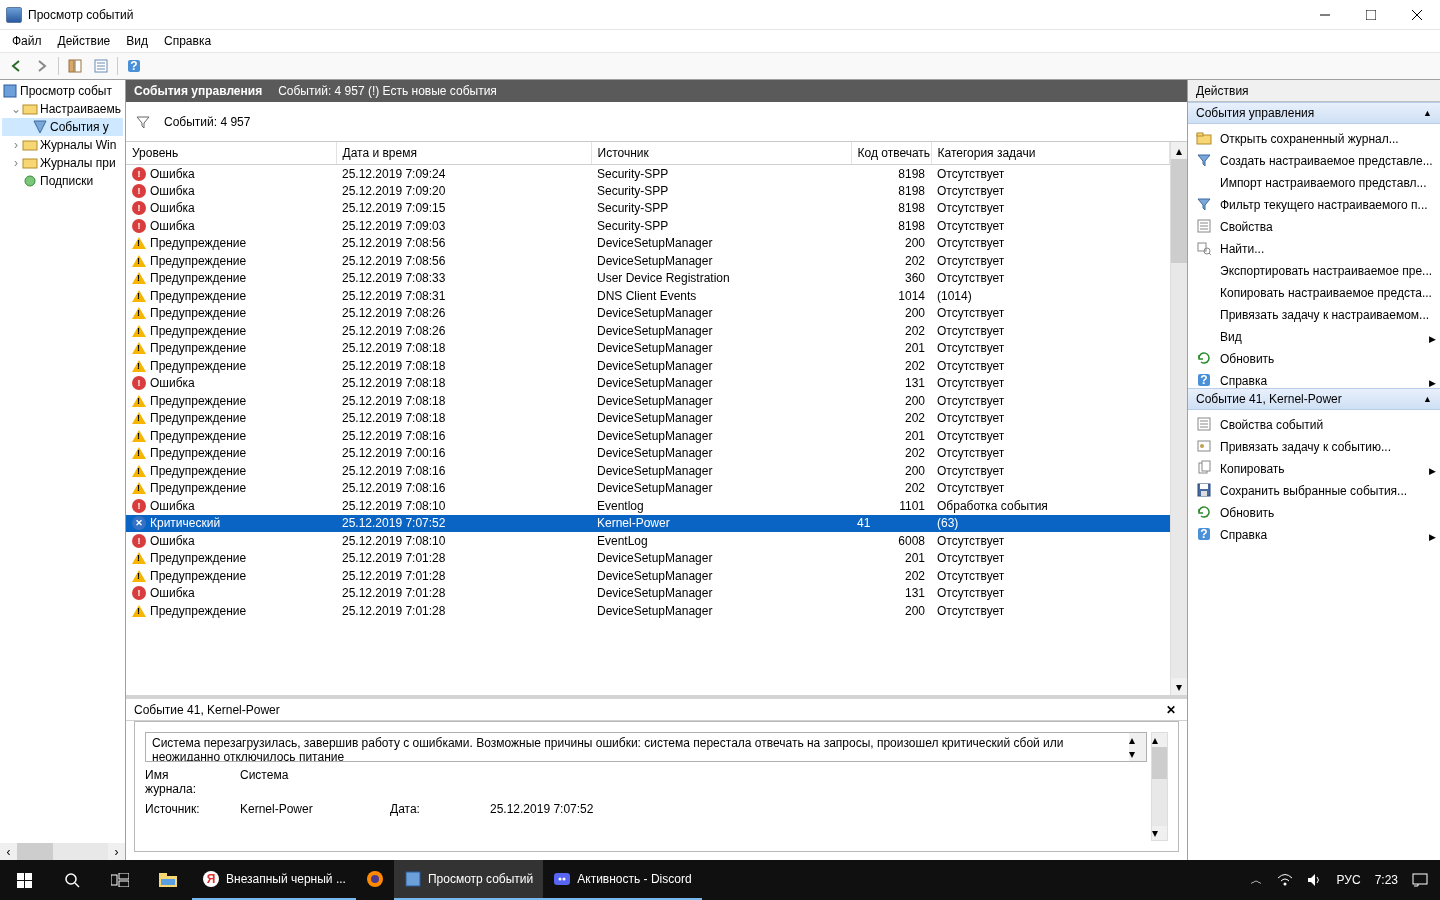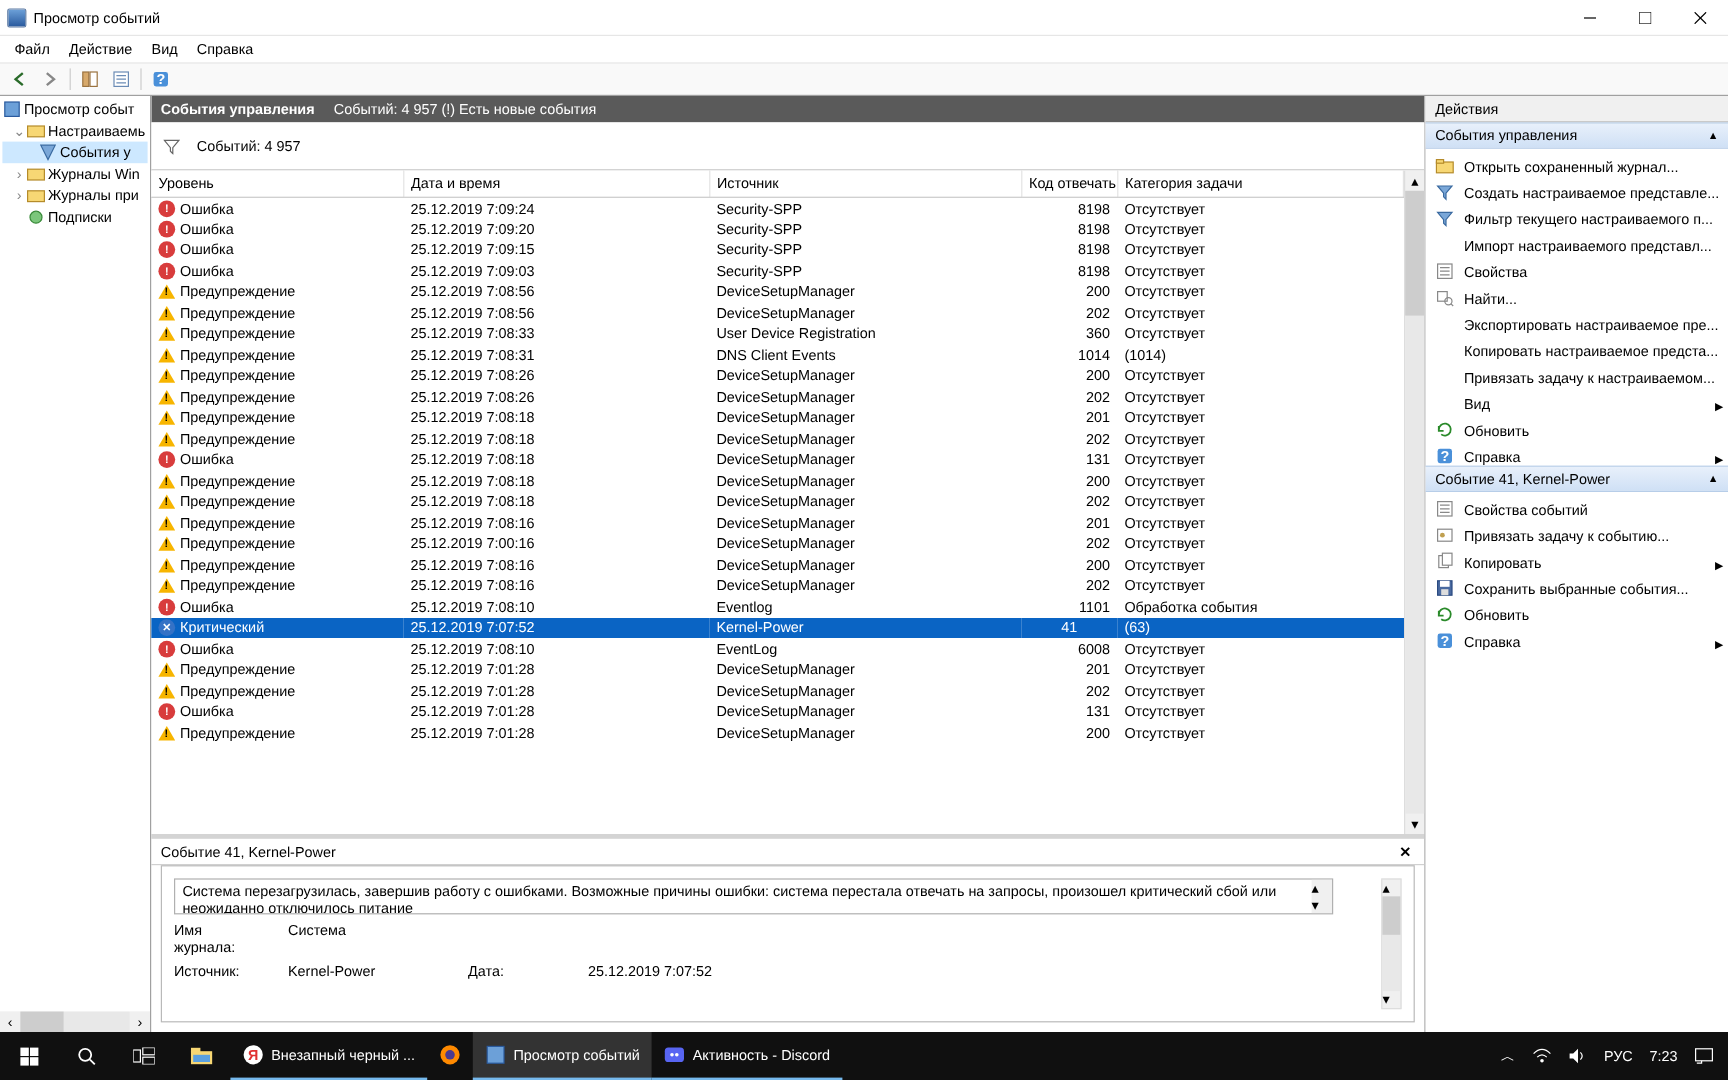--- a/index.html
+++ b/index.html
@@ -52,21 +52,21 @@
 .evsb .arr{ height:17px; display:flex; align-items:center; justify-content:center;}
 .evsb .trk{ flex:1; background:#e8e8e8; position:relative;}
 .evsb .thmb{ position:absolute; top:0; left:0; right:0; height:20%; background:#cdcdcd;}
 
 .detail { height:165px; border-top:4px solid #d4d4d4; display:flex; flex-direction:column;}
 .detail-hdr{ height:22px; display:flex; align-items:center; padding:0 8px; border-bottom:1px solid #d0d0d0;}
 .detail-hdr .x{ margin-left:auto; width:16px; height:16px; display:flex; align-items:center; justify-content:center; font-weight:bold; cursor:pointer;}
 .tabs { display:flex; padding:6px 8px 0 8px; gap:0;}
 .tab { padding:3px 10px; border:1px solid #b9b9b9; border-bottom:none; background:#fff; position:relative; top:1px;}
 .tab.inactive{ background:#f0f0f0; color:#444; border-top-color:#d0d0d0;}
-.tabbody{ margin:0 8px 8px 8px; border:1px solid #b9b9b9; flex:1; padding:10px; display:flex;gap:36px;}
+.tabbody{ margin:0 8px 8px 8px; border:1px solid #b9b9b9; flex:1; padding:10px; display:flex;}
 .tabinner{ flex:1; display:flex; flex-direction:column; gap:6px;}
 .msgbox{ border:1px solid #b0b0b0; padding:3px 6px; height:30px; overflow:hidden; position:relative;}
 .msgbox .msb{ position:absolute; right:0; top:0; bottom:0; width:17px; background:#f0f0f0; display:flex; flex-direction:column;}
 .kv{ display:flex; gap:20px;}
 .kv .k{ width:75px;}
 .tabsb{ width:17px; background:#f0f0f0; display:flex; flex-direction:column; margin-left:4px; border:1px solid #ddd;}
 
 .rightpane { width:252px; flex-shrink:0; background:#fff; display:flex; flex-direction:column;}
 .rhead{ height:22px; background:#f0f0f0; border-bottom:1px solid #c0c0c0; display:flex; align-items:center; padding:0 8px;}
 .rsec{ background:linear-gradient(#e8f0fb,#cfe0f5); height:22px; display:flex; align-items:center; padding:0 8px; border-top:1px solid #b7cde8; border-bottom:1px solid #b7cde8;}
@@ -523,21 +523,21 @@
               </tr>
               <tr class="sel">
                 <td>
                   <div class="lvlcell">
                     <span class="lvl-icon lvl-crit">✕</span>
                     <span>Критический</span>
                   </div>
                 </td>
                 <td>25.12.2019 7:07:52</td>
                 <td>Kernel-Power</td>
-                <td style="text-align:center">41</td>
+                <td style="text-align:left">41</td>
                 <td>(63)</td>
               </tr>
               <tr>
                 <td>
                   <div class="lvlcell">
                     <span class="lvl-icon lvl-error">!</span>
                     <span>Ошибка</span>
                   </div>
                 </td>
                 <td>25.12.2019 7:08:10</td>
@@ -666,30 +666,30 @@
         </div>
         <div class="ritem">
           <span class="rico">
             <svg width="16" height="16">
               <path d="M2 3 L14 3 L9 9 L9 14 L7 12 L7 9 Z" fill="#7aa7d8" stroke="#3a6aa0"></path>
             </svg>
           </span>
           <span>Создать настраиваемое представле...</span>
         </div>
         <div class="ritem">
-          <span class="rico">
-            <svg width="16" height="16">
-              <path d="M2 3 L14 3 L9 9 L9 14 L7 12 L7 9 Z" fill="#7aa7d8" stroke="#3a6aa0"></path>
-            </svg>
-          </span>
-          <span>Фильтр текущего настраиваемого п...</span>
-        </div>
-        <div class="ritem">
           <span class="rico"></span>
           <span>Импорт настраиваемого представл...</span>
+        </div>
+        <div class="ritem">
+          <span class="rico">
+            <svg width="16" height="16">
+              <path d="M2 3 L14 3 L9 9 L9 14 L7 12 L7 9 Z" fill="#7aa7d8" stroke="#3a6aa0"></path>
+            </svg>
+          </span>
+          <span>Фильтр текущего настраиваемого п...</span>
         </div>
         <div class="ritem">
           <span class="rico">
             <svg width="16" height="16">
               <rect x="2" y="2" width="12" height="12" fill="#fff" stroke="#888"></rect>
               <line x1="4" y1="5" x2="12" y2="5" stroke="#888"></line>
               <line x1="4" y1="8" x2="12" y2="8" stroke="#888"></line>
               <line x1="4" y1="11" x2="12" y2="11" stroke="#888"></line>
             </svg>
           </span>

